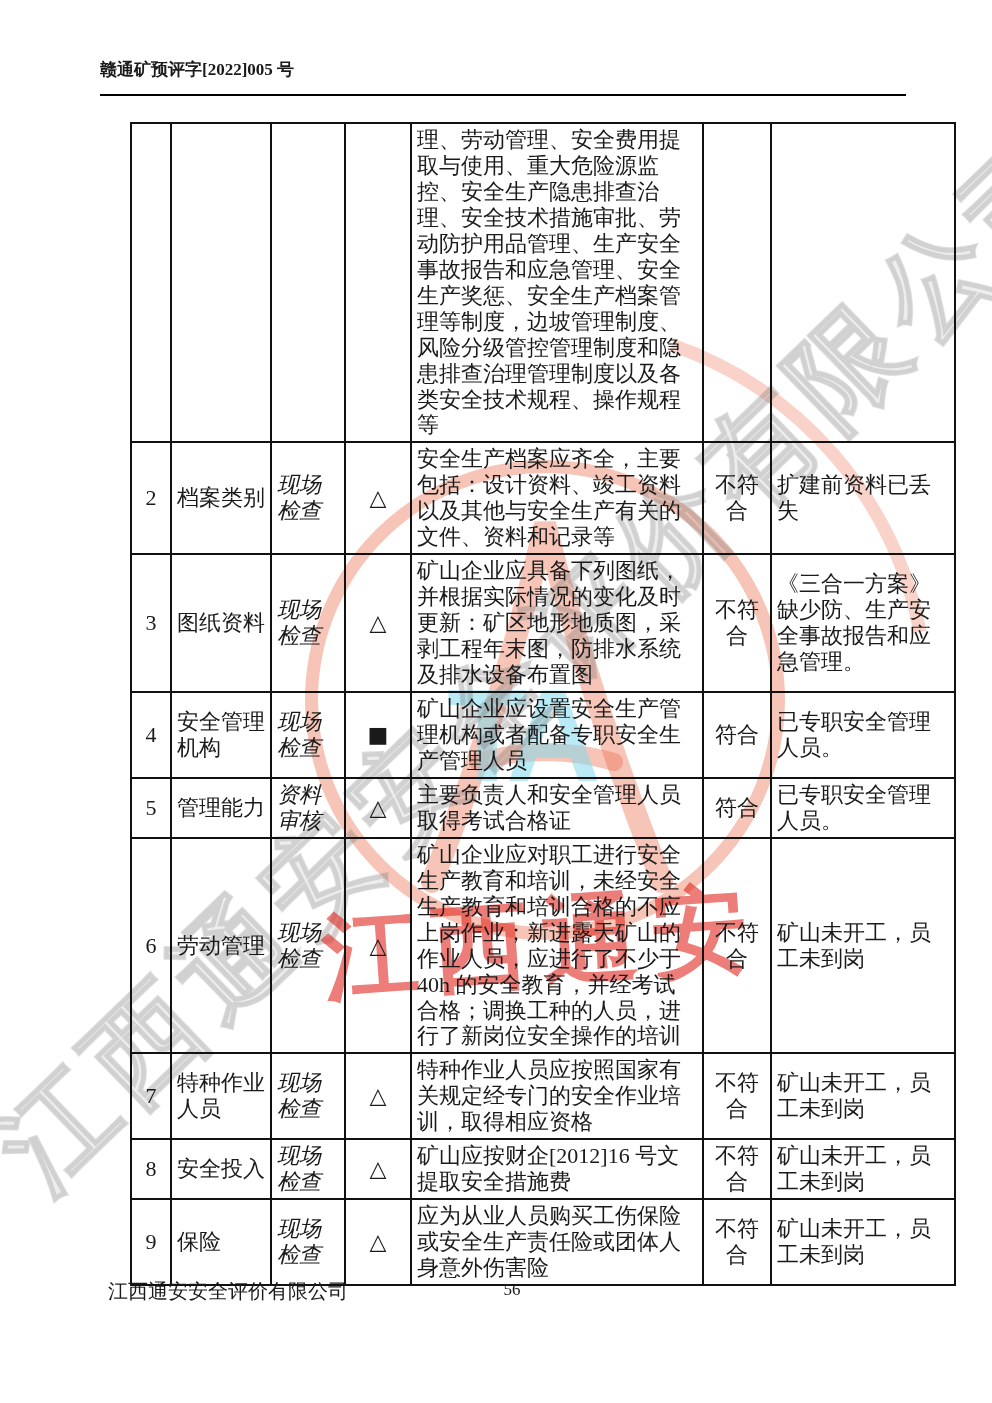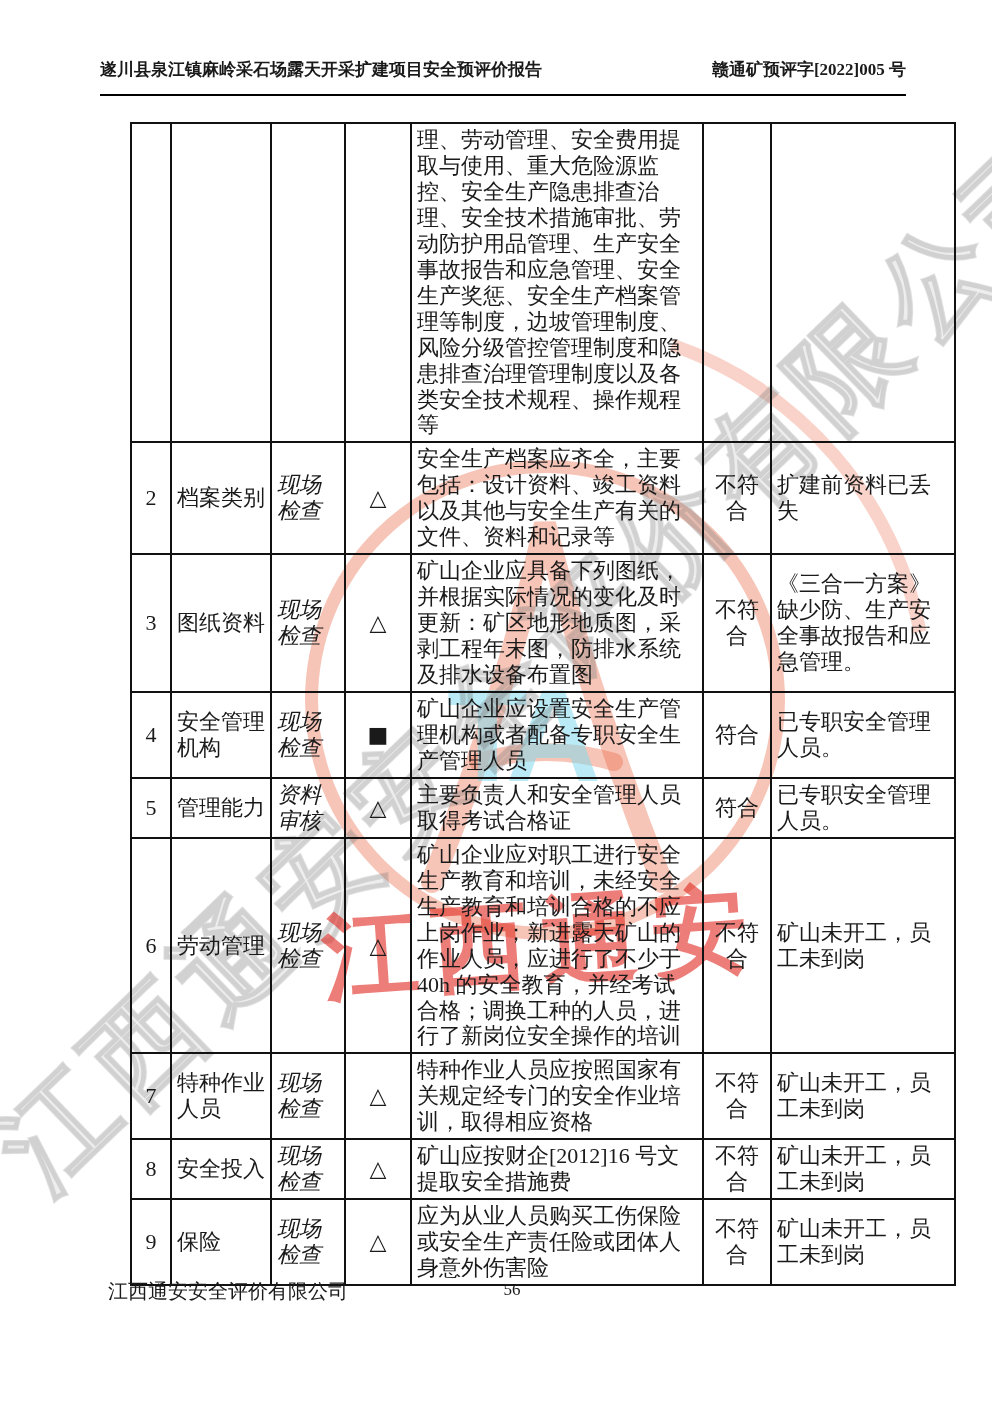--- a/index.html
+++ b/index.html
@@ -86,21 +86,20 @@
       <path d="M 478 762 Q 545 742 614 762" fill="none" stroke="rgba(236,110,75,0.40)" stroke-width="18" stroke-linecap="round"></path>
     </svg>
     <div class="wm-ta">TA</div>
     <div class="wm-diag">江西通安安全评价有限公司</div>
     <div class="wm-red">江西通安</div>
   </div>
 
   <div class="content">
 
     <div class="hdr">
-      <span>遂川县泉江镇麻岭采石场露天开采扩建项目安全预评价报告</span>
       <span>赣通矿预评字[2022]005 号</span>
     </div>
 
     <table class="checklist">
       <tbody id="checklist-body">
           <tr>
             <td class="c-num"></td>
             <td class="c-item"></td>
             <td class="c-method"></td>
             <td class="c-symbol"></td>

